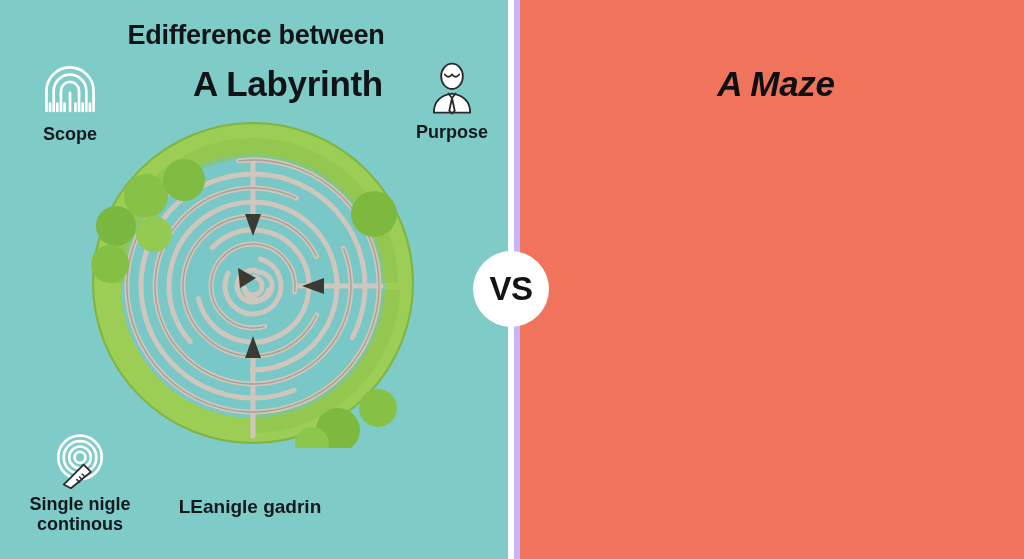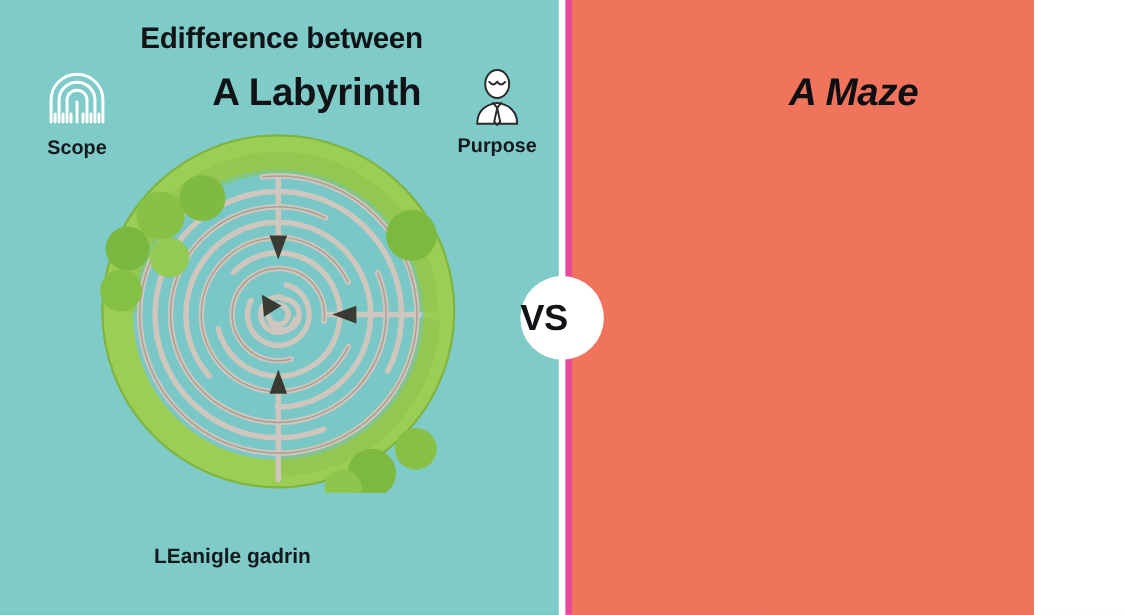--- a/index.html
+++ b/index.html
@@ -7,24 +7,24 @@
     padding: 0;
     background: #ffffff;
   }
   body {
     font-family: "Liberation Sans", sans-serif;
     -webkit-font-smoothing: antialiased;
   }
 
   #infographic {
     position: relative;
-    width: 940px;
+    width: 1024px;
     height: 559px;
     overflow: hidden;
-    background: #ec4899;
+    background: #c4b5fd;
   }
 
   
   .panel {
     position: absolute;
     top: 0;
     height: 559px;
     width: 512px;
     overflow: hidden;
   }
@@ -73,21 +73,21 @@
     position: absolute;
     left: 473px;
     top: 251px;
     width: 76px;
     height: 76px;
     border-radius: 50%;
     background: #ffffff;
     z-index: 40;
     display: flex;
     align-items: center;
-    justify-content: flex-start;
+    justify-content: center;
   }
   #vs-badge span {
     font-size: 33px;
     font-weight: 700;
     color: #111316;
     letter-spacing: -0.5px;
   }
 
   
   .feature {
@@ -114,21 +114,21 @@
 
   
   #feat-scope        { left: 0px;   top: 62px;  }
   #feat-purpose-l    { left: 382px; top: 60px;  }
   #feat-single       { left: 10px;  top: 432px; }
   #feat-intersecting { left: 378px; top: 432px; }
 
   
   .center-caption {
     position: absolute;
-    text-align: left;
+    text-align: center;
     font-size: 19px;
     font-weight: 600;
     color: #15181c;
     z-index: 20;
     white-space: nowrap;
   }
   #cap-learning     { left: 140px; top: 496px; width: 220px; }
 
   
   #labyrinth-art, #maze-art {
@@ -228,20 +228,38 @@
           <path d="M6 54 V32 a26 26 0 0 1 52 0 V54"></path>
           <path d="M14 54 V32 a18 18 0 0 1 36 0 V54"></path>
           <path d="M22 54 V32 a10 10 0 0 1 20 0 V54"></path>
           <path d="M32 54 V34"></path>
           <path d="M10 46 V54 M18 46 V54 M26 46 V54 M38 46 V54 M46 46 V54 M54 46 V54"></path>
         </g>
       </svg>
       <span class="caption">Scope</span>
     </div>
 
+    <div class="feature" id="feat-single">
+      <svg class="glyph" viewBox="0 0 64 64">
+        <g fill="none" stroke="#ffffff" stroke-width="3">
+          <circle cx="32" cy="28" r="24"></circle>
+          <circle cx="32" cy="28" r="18"></circle>
+          <circle cx="32" cy="28" r="12"></circle>
+          <circle cx="32" cy="28" r="6"></circle>
+        </g>
+        <g fill="#ffffff" stroke="#2b2b2b" stroke-width="2" stroke-linejoin="round">
+          <path d="M14 58 L36 36 L44 44 L22 62 Z"></path>
+        </g>
+        <g fill="none" stroke="#2b2b2b" stroke-width="1.6">
+          <path d="M34 46 L38 50 M31 49 L35 53 M28 52 L32 56"></path>
+        </g>
+      </svg>
+      <span class="caption">Single nigle
+continous</span>
+    </div>
 
 
     <div class="center-caption" id="cap-learning">LEanigle gadrin</div>
   </div>
 
   <div class="panel" id="panel-right">
 
     <div class="headline" id="right-title">A Maze</div>
 
   </div>

